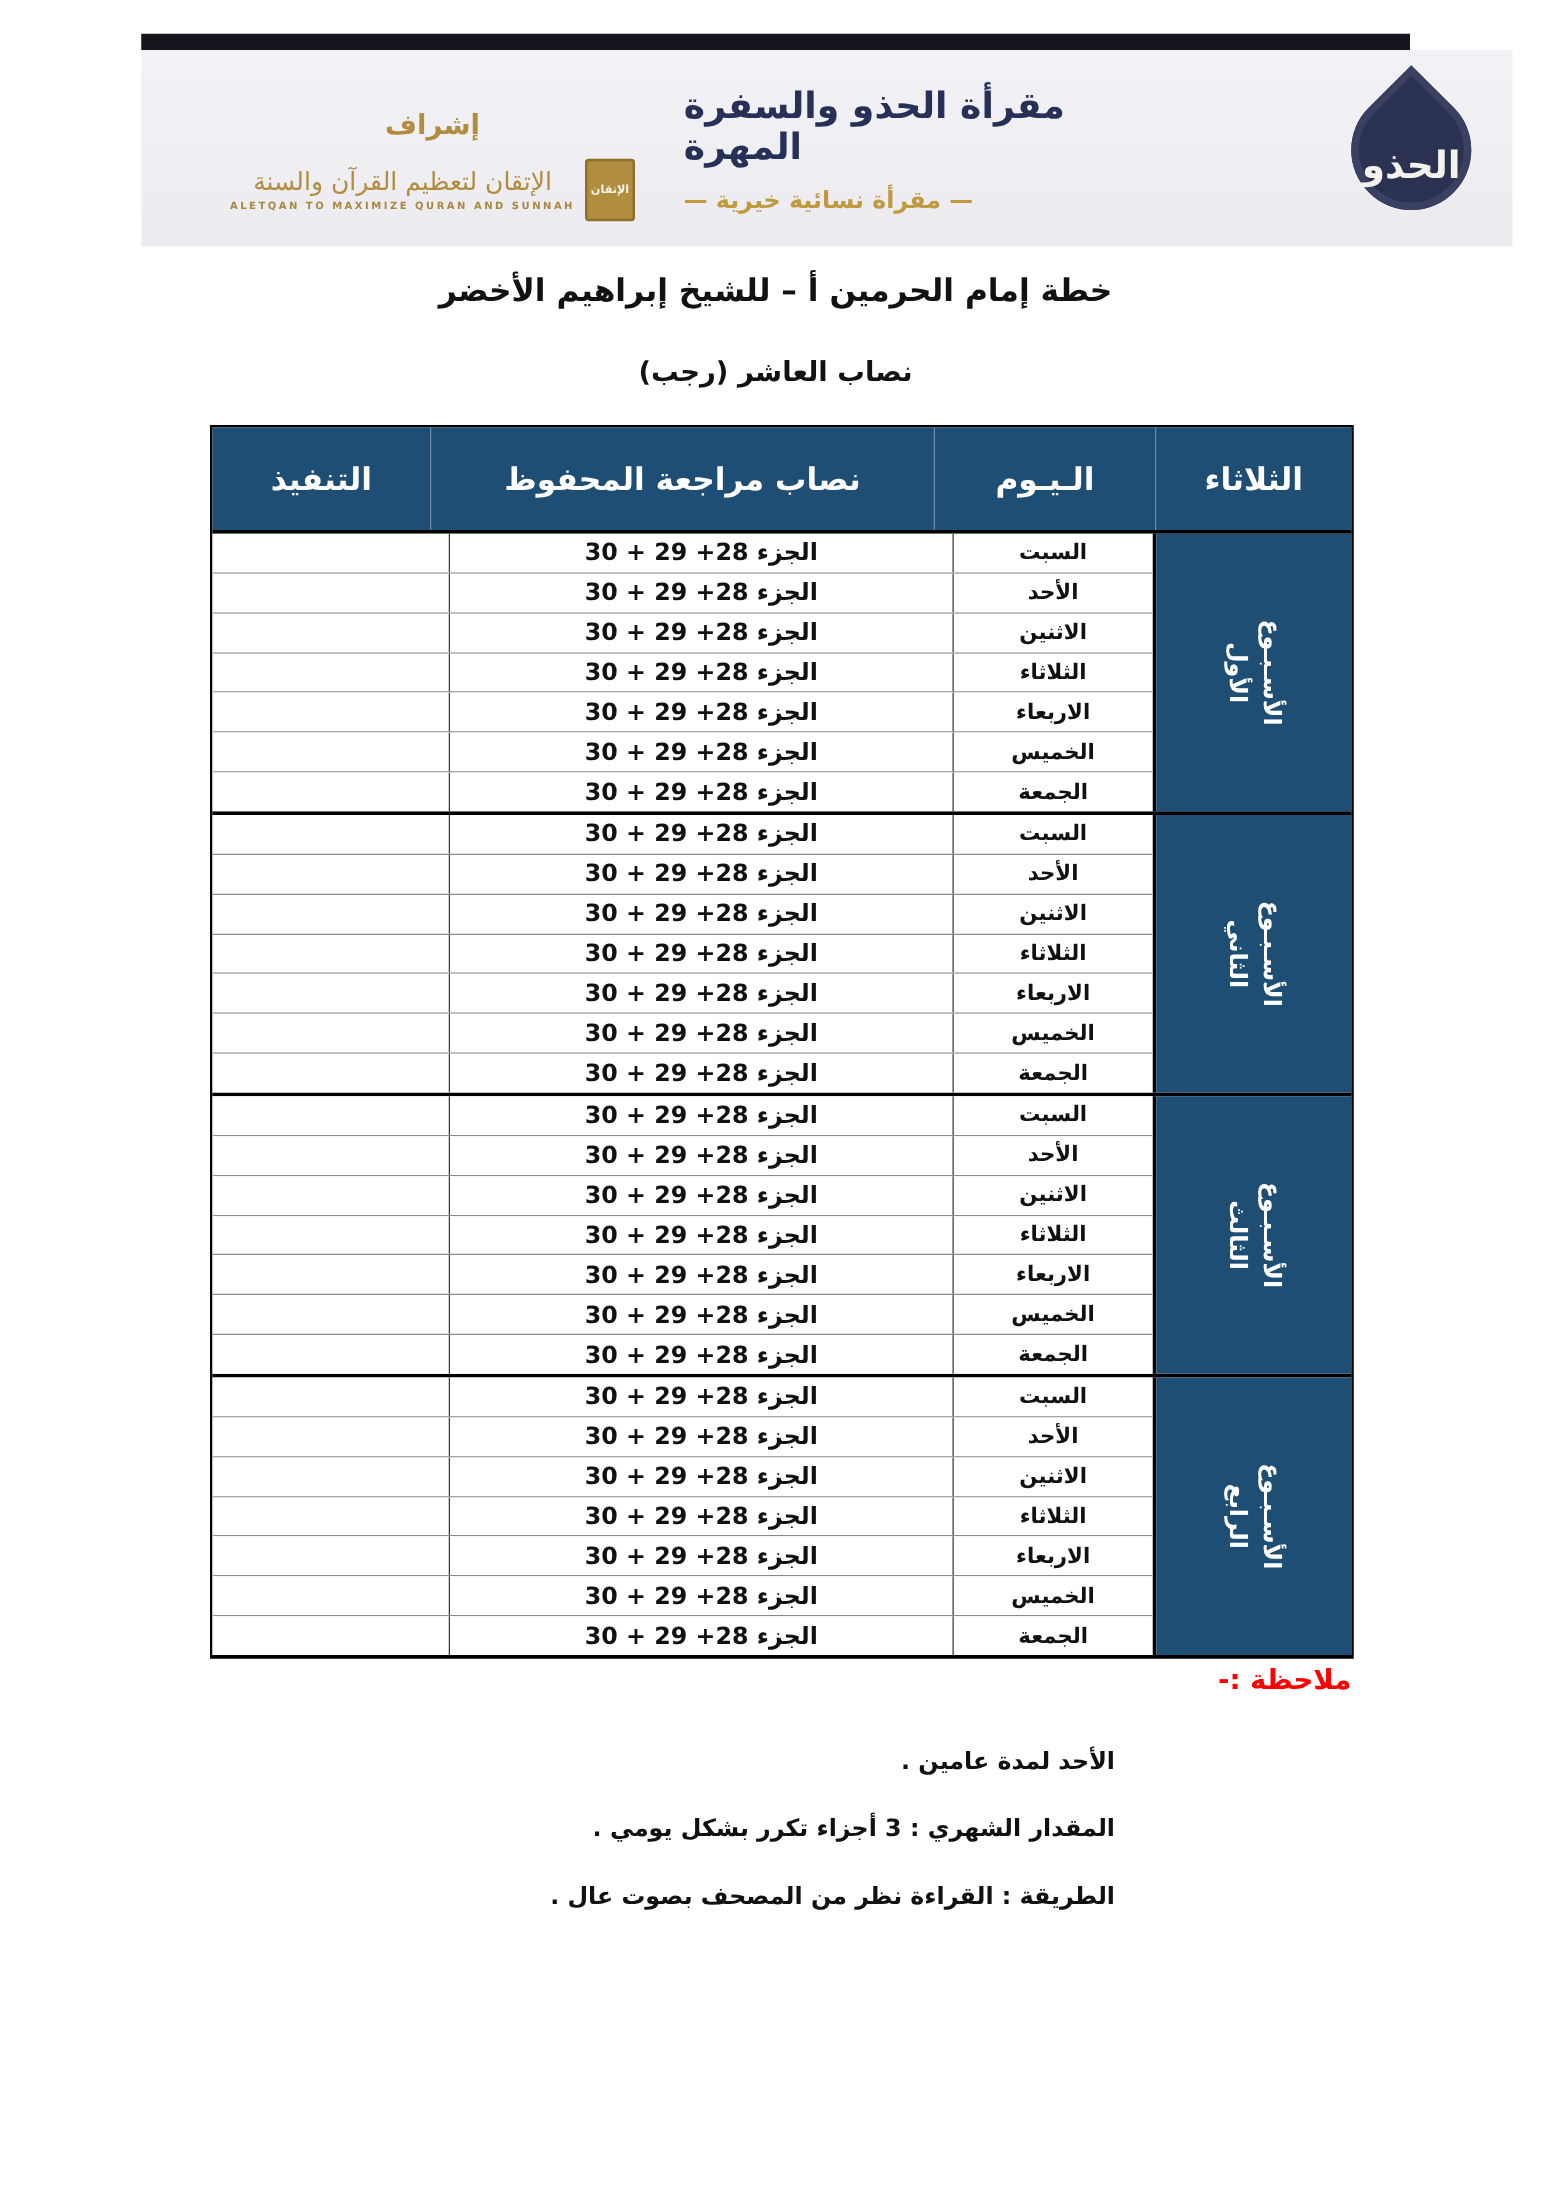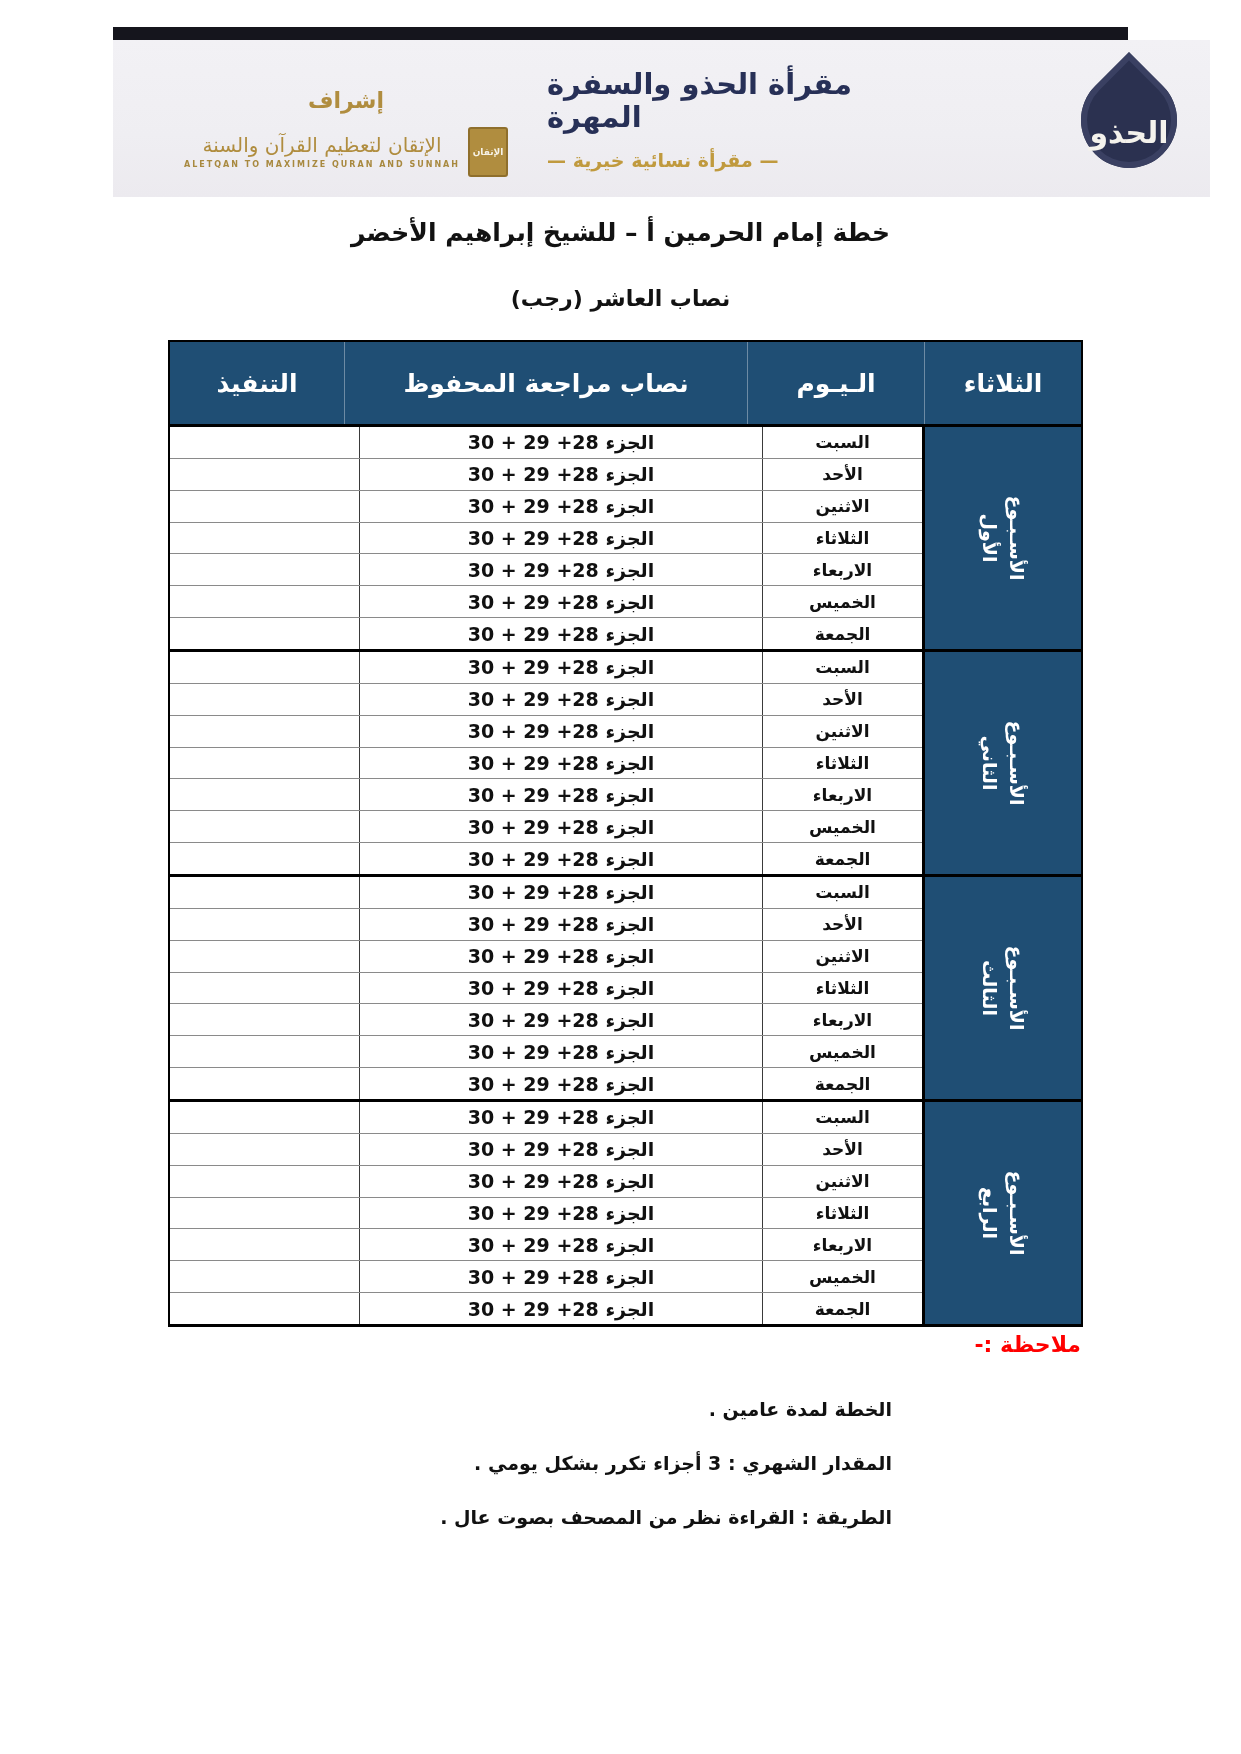--- a/index.html
+++ b/index.html
@@ -272,17 +272,17 @@
               <div class="cell day">الجمعة</div>
               <div class="cell quota">الجزء 28+ 29 + 30</div>
               <div class="cell exec"></div>
             </div>
           </div>
         </div>
       </div>
   </div>
 
   <div class="note-heading">ملاحظة :-</div>
-  <div class="note-line n1">الخطة لمدة عامين .</div>
+  <div class="note-line n1">الأحد لمدة عامين .</div>
   <div class="note-line n2">المقدار الشهري : 3 أجزاء تكرر بشكل يومي .</div>
   <div class="note-line n3">الطريقة : القراءة نظر من المصحف بصوت عال .</div>
 
 </div>
 
 </body></html>

